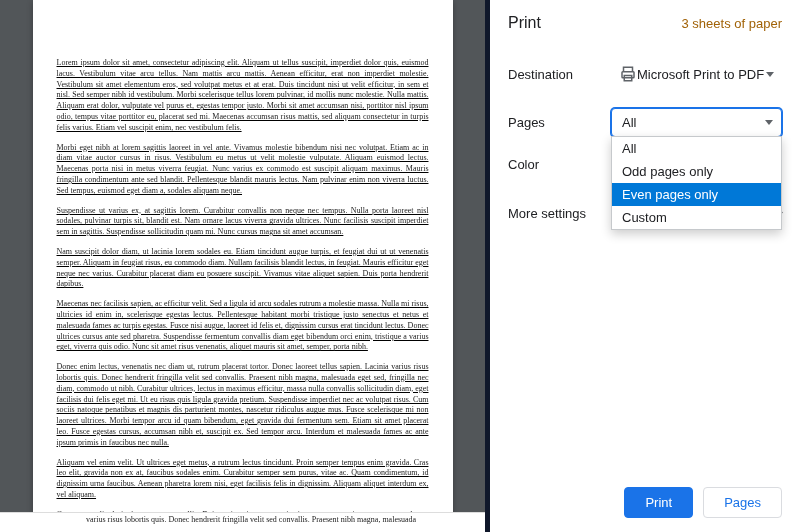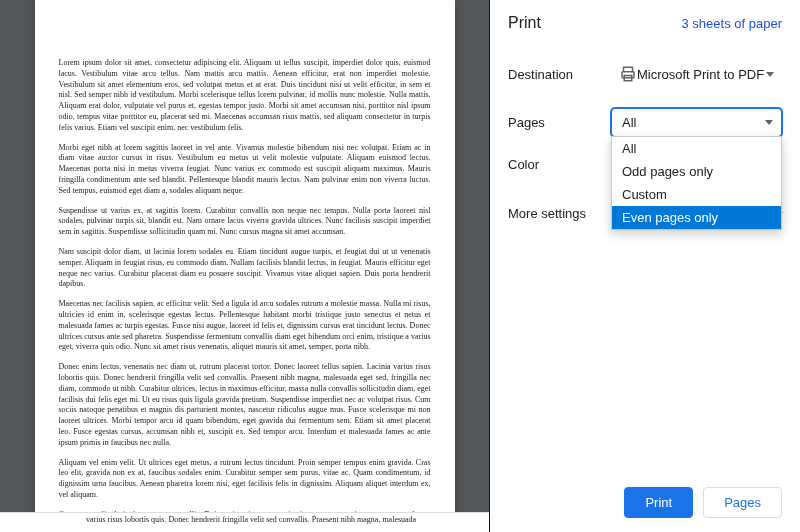--- a/index.html
+++ b/index.html
@@ -6,22 +6,23 @@
   html, body { width: 800px; height: 532px; overflow: hidden; font-family: 'Segoe UI', Arial, sans-serif; background: #e9e9e9; }
   .app { display: flex; width: 800px; height: 532px; }
   .preview-pane {
     flex: 1;
     background: #525659;
     display: flex;
     justify-content: center;
     align-items: flex-start;
     overflow: hidden;
     padding: 0;
-    border-right: 1px solid #0f172a;
-    position: relative;
+    border-right: 5px solid #0f172a;
+    position: relative;
+    text-decoration: underline;
   }
   .page {
     background: #fff;
     width: 420px;
     margin-top: 0;
     padding: 58px 24px 24px 24px;
     box-shadow: 0 2px 6px rgba(0,0,0,0.3);
     font-size: 8px;
     line-height: 1.35;
     color: #222;
@@ -39,21 +40,21 @@
     color: #202124;
     position: relative;
   }
   .hdr {
     display: flex;
     justify-content: space-between;
     align-items: center;
     padding: 14px 18px 18px 18px;
   }
   .hdr-title { font-size: 16px; font-weight: 400; color: #202124; }
-  .hdr-count { font-size: 13px; color: #1d4ed8; }
+  .hdr-count { font-size: 13px; color: #a16207; }
   .row {
     display: flex;
     align-items: center;
     padding: 10px 18px;
     gap: 8px;
     justify-content: space-between;
   }
   .row-label { width: 95px; color: #202124; font-size: 13px; }
   .row-control { flex: 1; position: relative; }
   .dest-btn {
@@ -215,22 +216,22 @@
     <div class="row">
       <div class="row-label">Pages</div>
       <div class="row-control">
         <div class="select-box open">
           <span>All</span>
           <span class="caret"></span>
         </div>
         <div class="dropdown">
           <div class="dropdown-item">All</div>
           <div class="dropdown-item">Odd pages only</div>
+          <div class="dropdown-item highlight">Even pages only</div>
           <div class="dropdown-item">Custom</div>
-          <div class="dropdown-item highlight">Even pages only</div>
 
         </div>
       </div>
     </div>
 
     <div class="row">
       <div class="row-label">Color</div>
       <div class="row-control"></div>
     </div>
 

